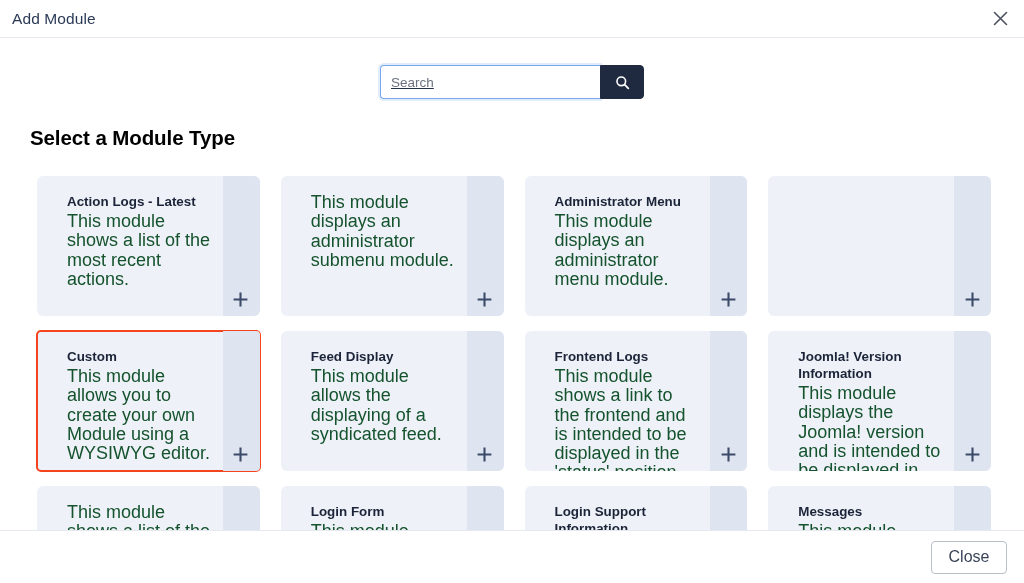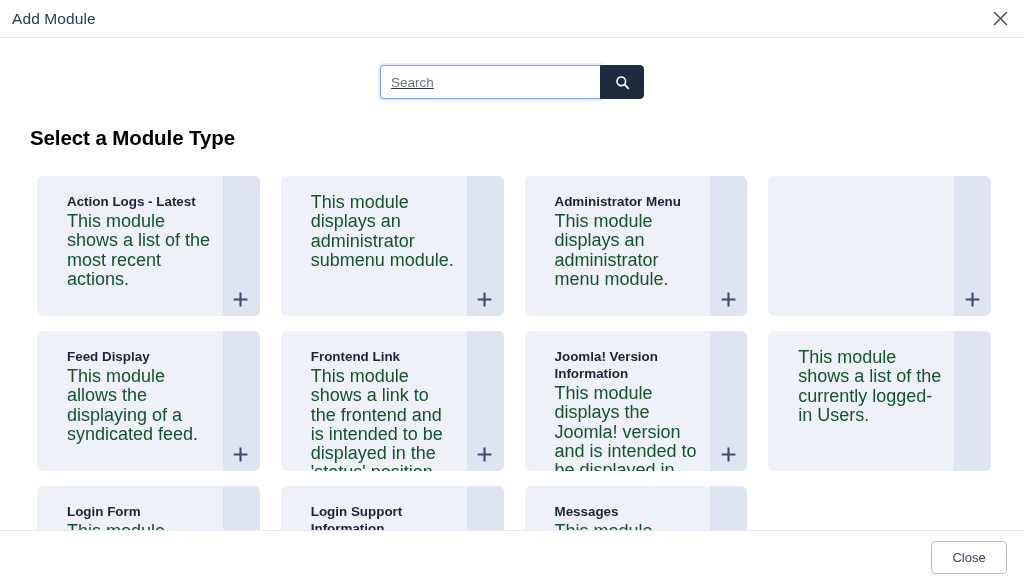--- a/index.html
+++ b/index.html
@@ -183,21 +183,21 @@
     justify-content: flex-end;
     padding-right: 17px;
   }
   .close-btn {
     min-width: 76px;
     height: 33px;
     background: #ffffff;
     border: 1px solid #b9bfc9;
     border-radius: 4px;
     font-family: "Liberation Sans", sans-serif;
-    font-size: 13px;
+    font-size: 16px;
     color: #39445a;
     cursor: pointer;
     padding: 0 16px;
   }
 </style>
 </head>
 <body>
 
 <div class="modal-header">
   <div class="modal-title">Add Module</div>
@@ -263,41 +263,53 @@
         </div>
       </div>
       <div class="card">
         <div class="card-strip"></div>
         <div class="card-plus">
           <svg width="19" height="19" viewBox="0 0 19 19" aria-hidden="true">
             <path d="M9.5 2.6 V16.4 M2.6 9.5 H16.4" stroke="#3b4a68" stroke-width="2.1" stroke-linecap="butt"></path>
           </svg>
         </div>
       </div>
+      <div class="card selected">
+        <div class="card-strip"></div>
+        <div class="card-plus">
+          <svg width="19" height="19" viewBox="0 0 19 19" aria-hidden="true">
+            <path d="M9.5 2.6 V16.4 M2.6 9.5 H16.4" stroke="#3b4a68" stroke-width="2.1" stroke-linecap="butt"></path>
+          </svg>
+        </div>
+        <div class="card-inner">
+          <div class="card-title">Custom</div>
+          <div class="card-desc">This module allows you to create your own Module using a WYSIWYG editor.</div>
+        </div>
+      </div>
       <div class="card">
         <div class="card-strip"></div>
         <div class="card-plus">
           <svg width="19" height="19" viewBox="0 0 19 19" aria-hidden="true">
             <path d="M9.5 2.6 V16.4 M2.6 9.5 H16.4" stroke="#3b4a68" stroke-width="2.1" stroke-linecap="butt"></path>
           </svg>
         </div>
         <div class="card-inner">
           <div class="card-title">Feed Display</div>
           <div class="card-desc">This module allows the displaying of a syndicated feed.</div>
         </div>
       </div>
       <div class="card">
         <div class="card-strip"></div>
         <div class="card-plus">
           <svg width="19" height="19" viewBox="0 0 19 19" aria-hidden="true">
             <path d="M9.5 2.6 V16.4 M2.6 9.5 H16.4" stroke="#3b4a68" stroke-width="2.1" stroke-linecap="butt"></path>
           </svg>
         </div>
         <div class="card-inner">
-          <div class="card-title">Frontend Link</div>
+          <div class="card-title">Frontend Logs</div>
           <div class="card-desc">This module shows a link to the frontend and is intended to be displayed in the 'status' position.</div>
         </div>
       </div>
       <div class="card">
         <div class="card-strip"></div>
         <div class="card-plus">
           <svg width="19" height="19" viewBox="0 0 19 19" aria-hidden="true">
             <path d="M9.5 2.6 V16.4 M2.6 9.5 H16.4" stroke="#3b4a68" stroke-width="2.1" stroke-linecap="butt"></path>
           </svg>
         </div>

